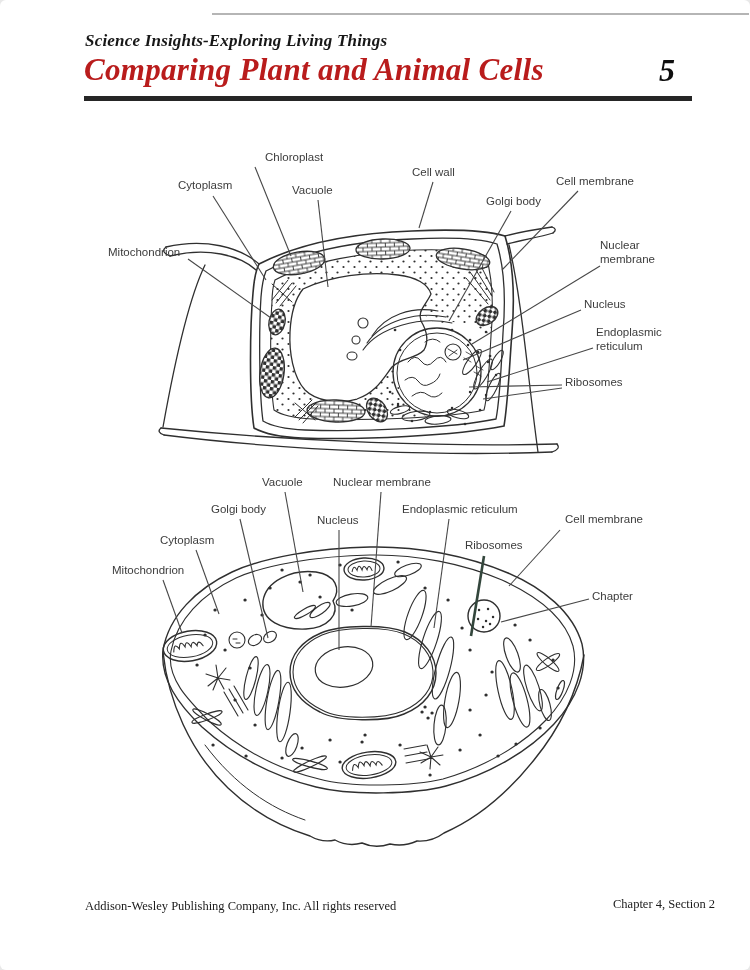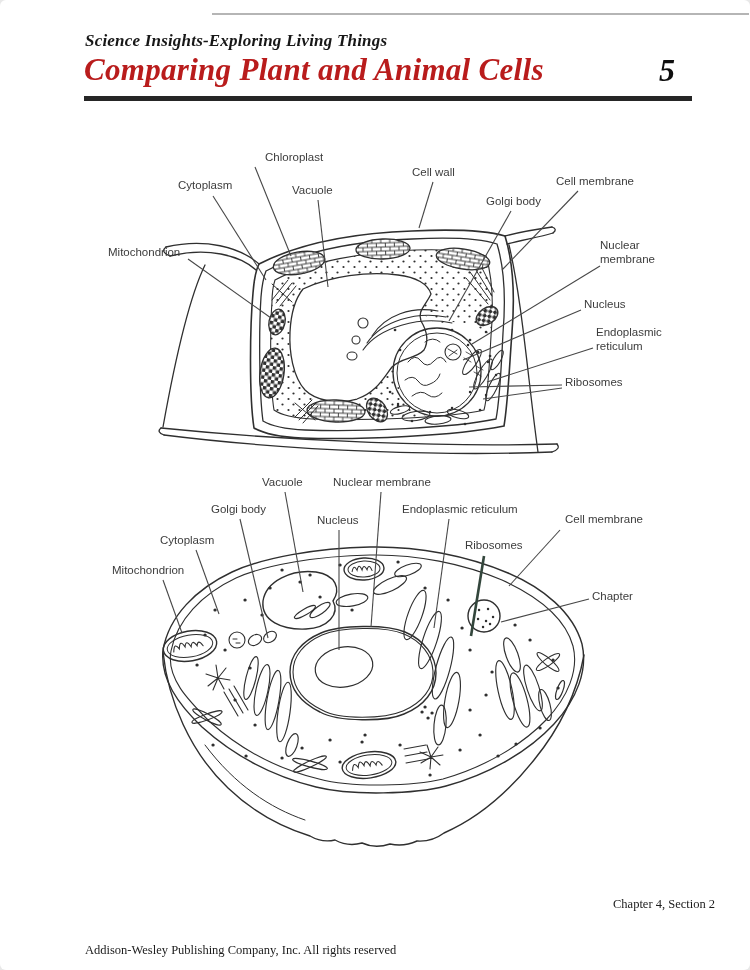--- a/index.html
+++ b/index.html
@@ -18,21 +18,21 @@
     font-family:"Liberation Serif",serif;font-style:italic;font-weight:bold;
     font-size:31px;color:#b91c1c;letter-spacing:.3px;
   }
   .page-number{
     position:absolute;left:659px;top:52px;
     font-family:"Liberation Serif",serif;font-style:italic;font-weight:bold;
     font-size:32px;color:#0f0f0f;
   }
   .header-rule{position:absolute;left:84px;top:96px;width:608px;height:4.5px;background:#262626;}
   .footer{position:absolute;font-family:"Liberation Serif",serif;font-size:12.5px;color:#1b1b1b;}
-  .footer.left{left:85px;top:943px;}
+  .footer.left{left:85px;top:899px;}
   .footer.right{left:613px;top:897px;}
   svg.diagram{position:absolute;left:0;top:0;}
   #labels .lbl{
     position:absolute;font-size:11.5px;line-height:1.18;color:#3c3c3c;
     white-space:normal;
   }
 </style>
 </head>
 <body>
 

